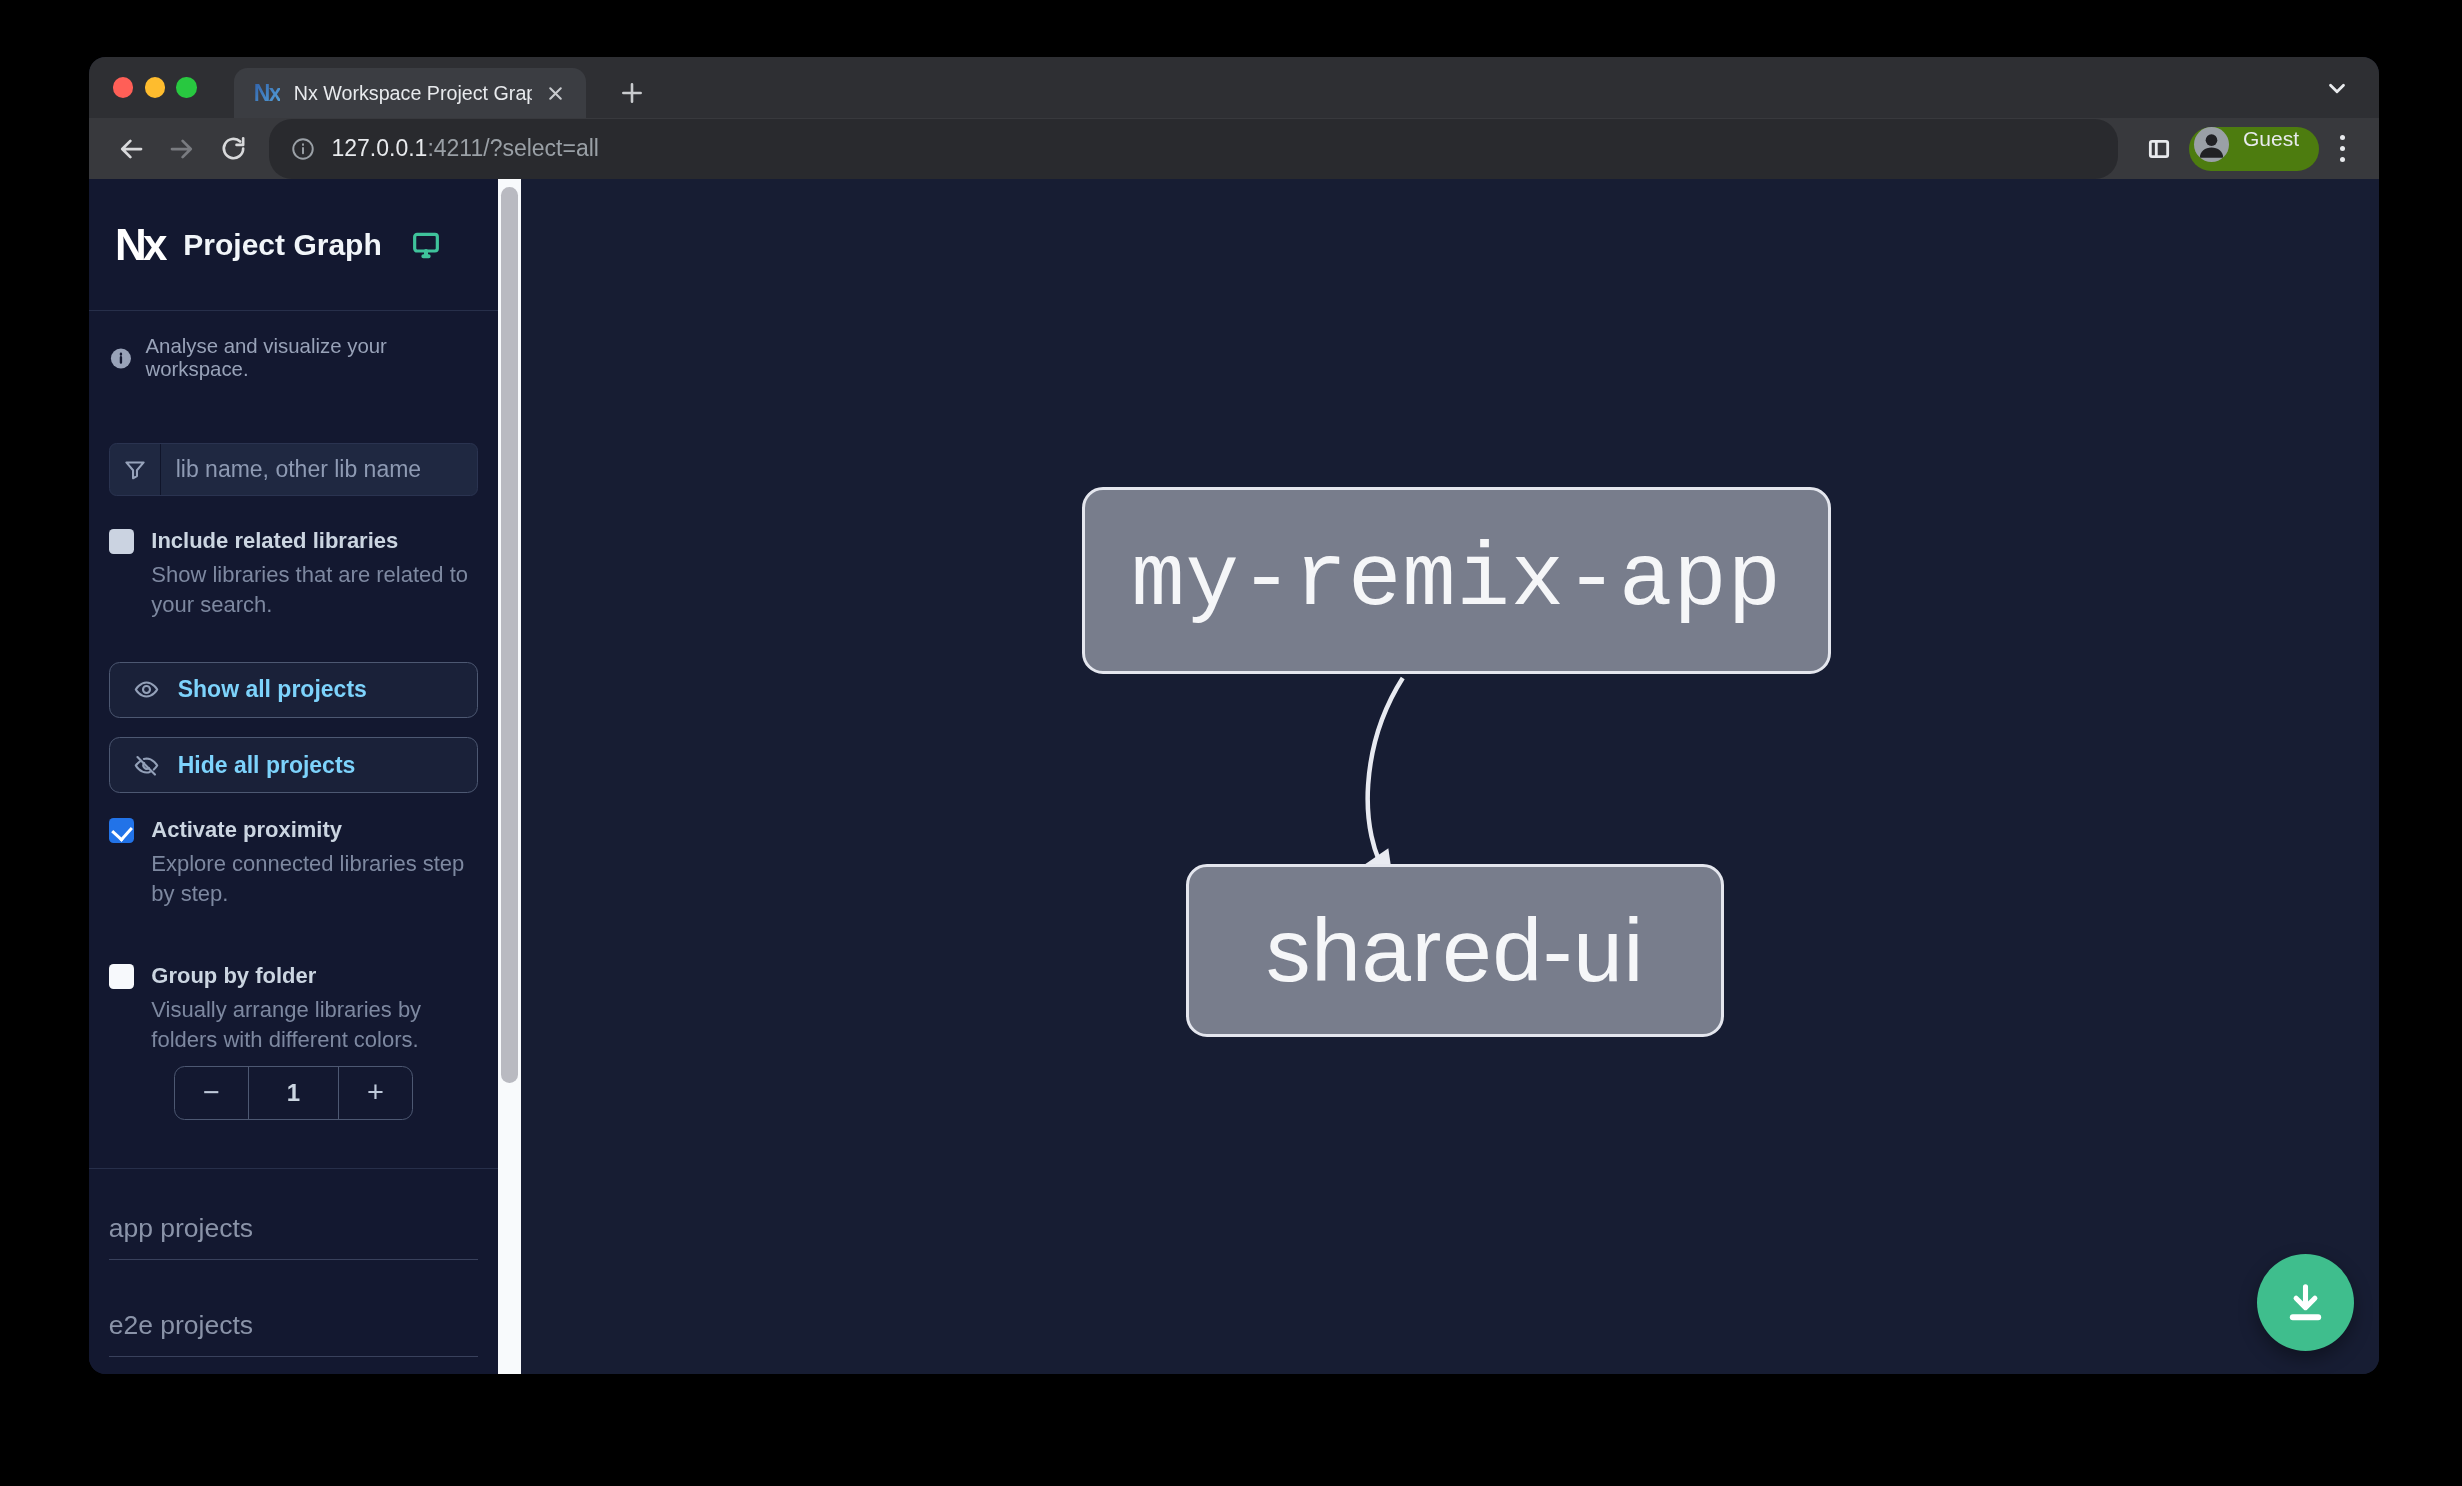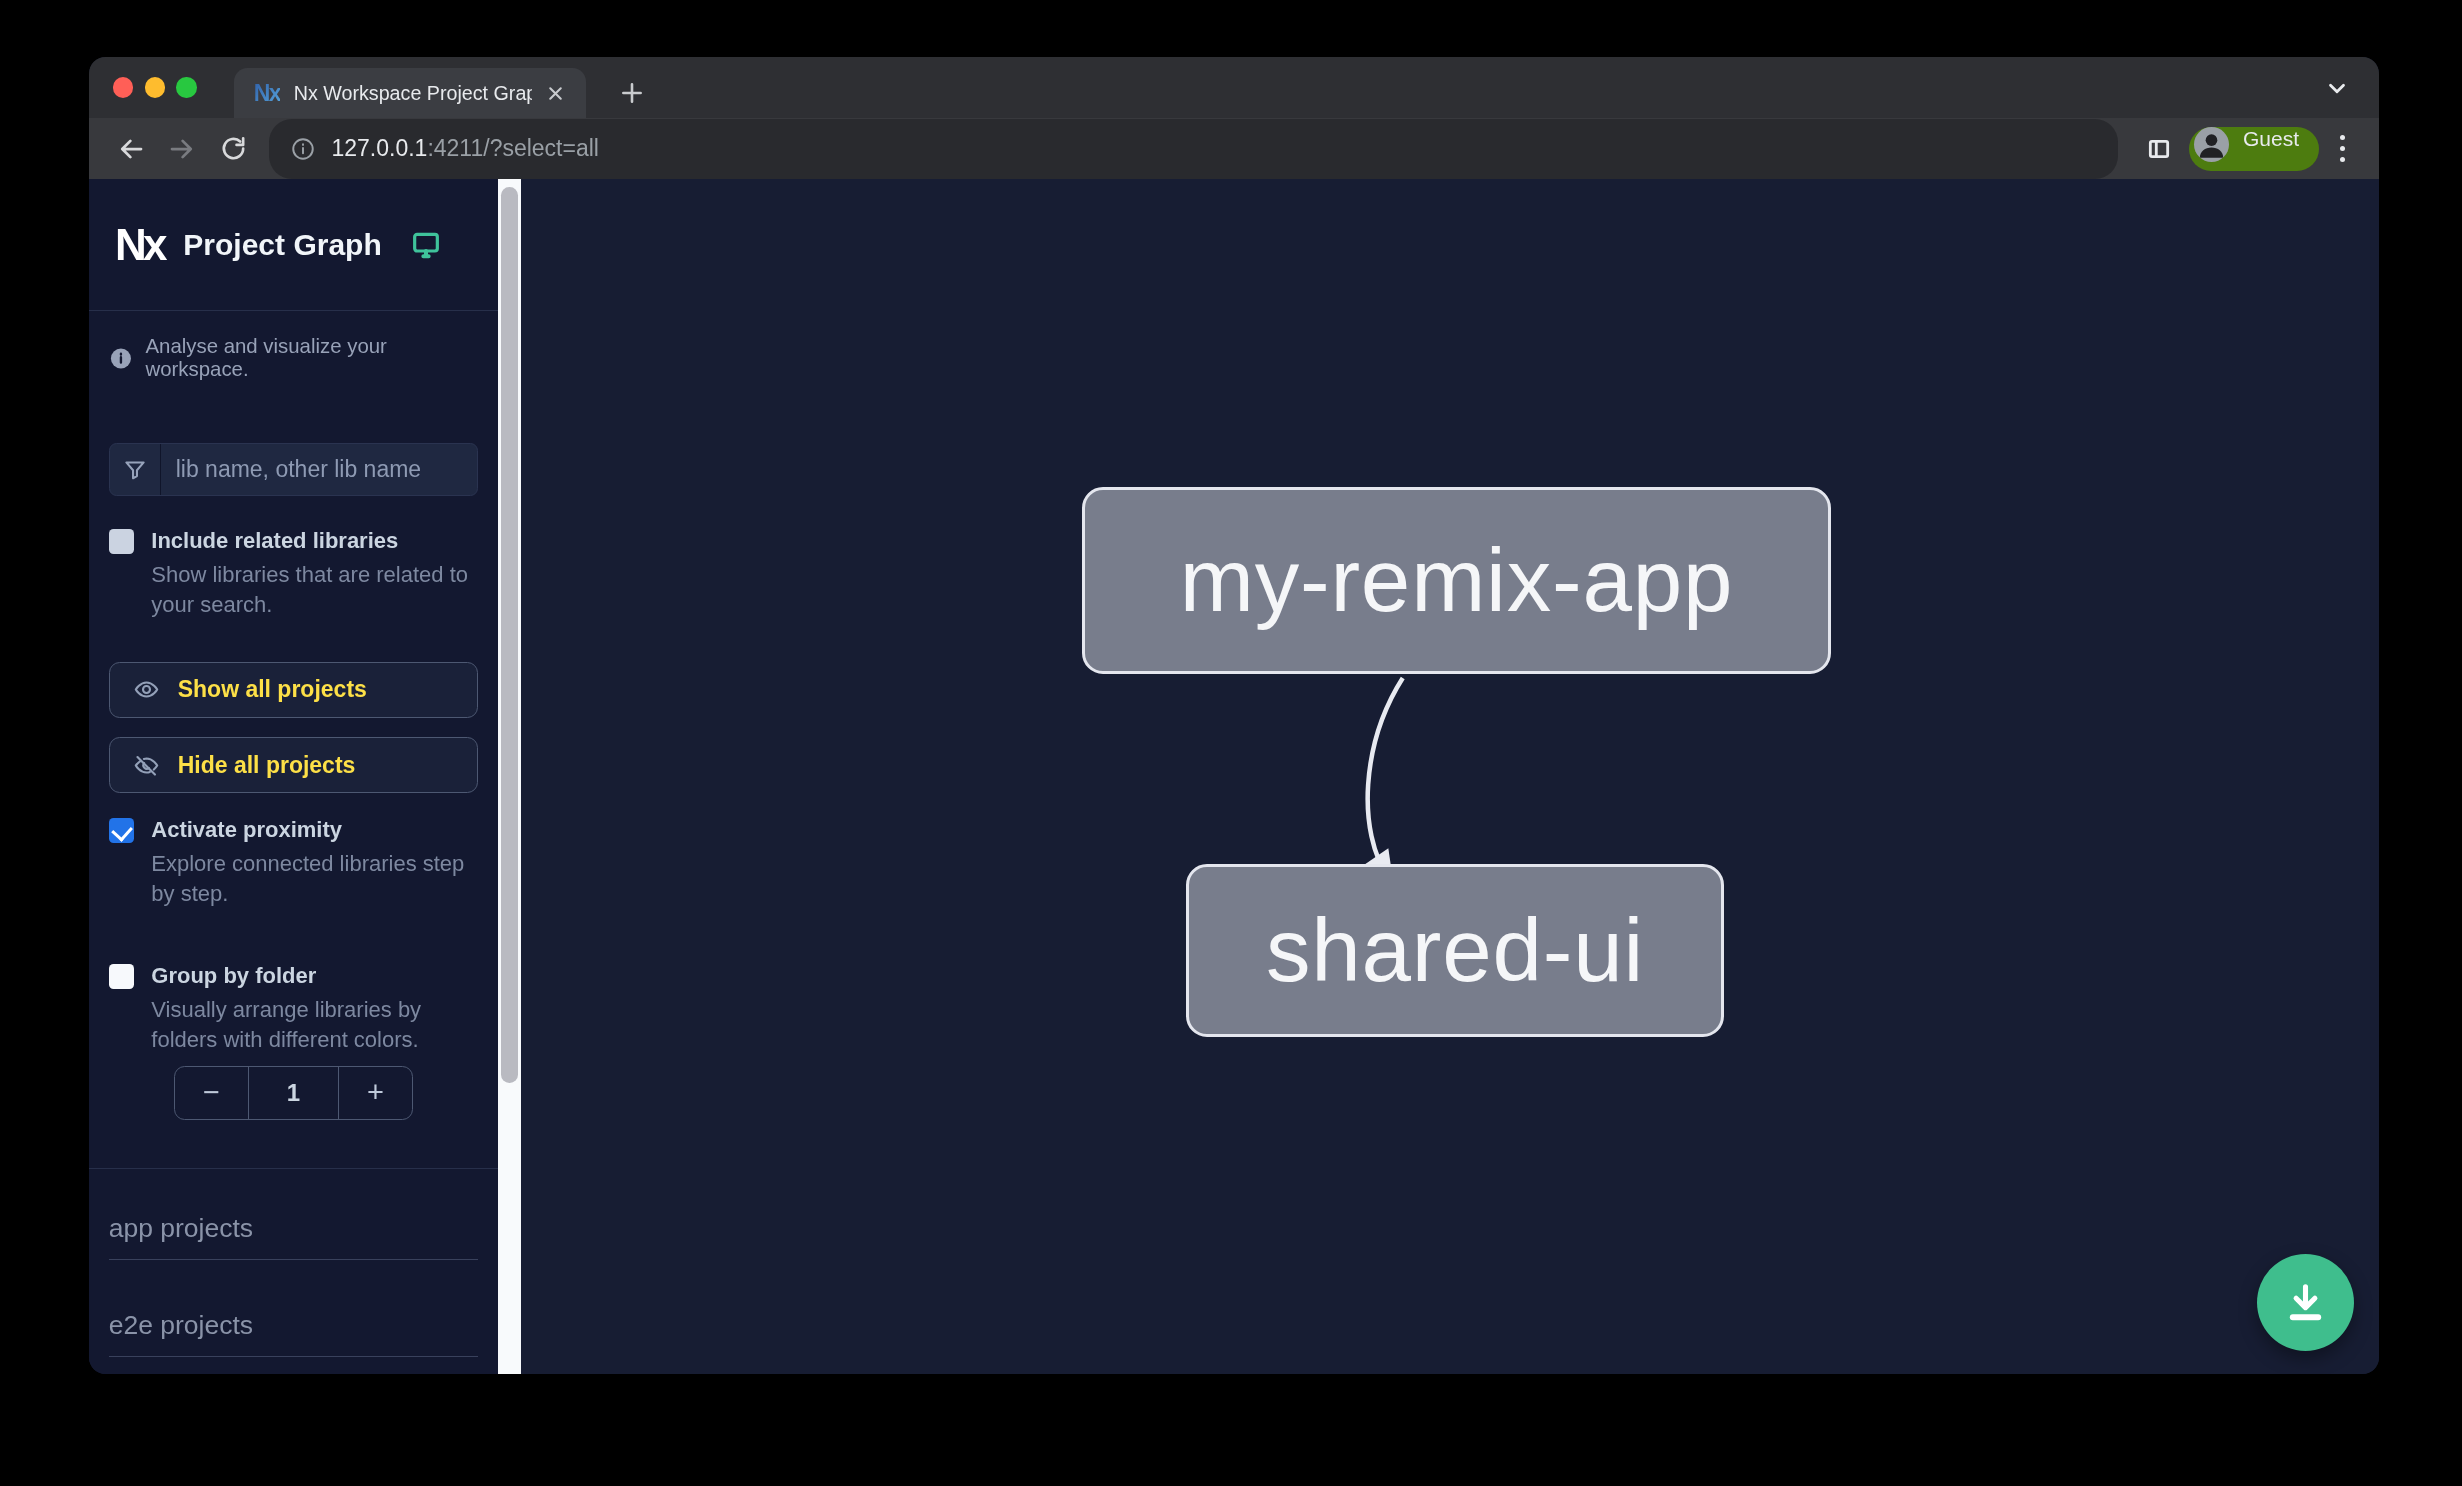--- a/index.html
+++ b/index.html
@@ -79,21 +79,21 @@
   .cbox.gray { background: #CBD3E1; }
   .cbox.white { background: #F7F9FC; }
   .cbox.checked { background: #2273E8; }
   .cbox.checked::after { content: ""; position: absolute; left: 6px; top: 3.8px; width: 10.6px; height: 14.4px;
     border: solid #FFFFFF; border-width: 0 3.8px 3.8px 0; transform: rotate(42deg); }
   .check-label { font-size: 22px; font-weight: 700; color: #CBD5E1; line-height: 26.5px; }
   .check-desc { grid-column: 2; font-size: 22px; color: #7D88A0; line-height: 30px; margin-top: 5.3px; }
 
   .side-btn { margin: 0 19.7px; height: 56px; border: 1.5px solid #4D5872; border-radius: 10.6px;
     background: #1A2139; display: flex; align-items: center; gap: 18px; padding: 0 23px;
-    color: #fde047; font-size: 23px; font-weight: 700; cursor: default; }
+    color: #7dd3fc; font-size: 23px; font-weight: 700; cursor: default; }
   .side-btn .bicon { color: #93A0B8; display: flex; }
   .side-btn.first { margin-top: 42px; }
   .side-btn + .side-btn { margin-top: 19.7px; }
   .check-row.gbf { margin-top: 54px; }
   .check-row.prox { margin-top: 24px; }
 
   .stepper { margin: 10.6px auto 0; width: 239px; height: 54px; border: 1.5px solid #4D5872;
     border-radius: 10.6px; display: flex; color: #CBD5E1; overflow: hidden; }
   .step-btn { width: 73px; display: flex; align-items: center; justify-content: center;
     font-size: 29px; color: #BFC9DA; }
@@ -108,21 +108,21 @@
   .side-scrollbar { width: 23px; flex: none; background: #F8FAFC; position: relative; }
   .side-scrollbar .thumb { position: absolute; left: 3px; top: 7.6px; width: 16.6px; height: 896px;
     background: #B9BAC1; border-radius: 8.3px; }
 
   
   .canvas { flex: 1; position: relative; background: #171D33; overflow: hidden; }
   .edges { position: absolute; left: 0; top: 0; }
   .gnode { position: absolute; background: #787D8C; border: 3.8px solid #E4E6EE; border-radius: 21px;
     display: flex; align-items: center; justify-content: center; color: #F5F6F8;
     font-size: 89px; letter-spacing: 0.8px; white-space: nowrap; cursor: default; }
-  .gnode.n1 { left: 561px; top: 308px; width: 749px; height: 187px; }
+  .gnode.n1 { left: 561px; top: 308px; width: 749px; height: 187px; font-family: Liberation Mono, monospace; }
   .gnode.n2 { left: 665px; top: 685px; width: 538px; height: 173px; }
   .fab { position: absolute; left: 1736px; top: 1075px; width: 97px; height: 97px; border-radius: 50%;
     background: #3FBE8D; display: flex; align-items: center; justify-content: center; color: #FFFFFF;
     box-shadow: 0 7.6px 18px rgba(0,0,0,0.35); cursor: default; }
 </style>
 </head>
 <body>
 
 <div class="screen">
   <div class="window">

